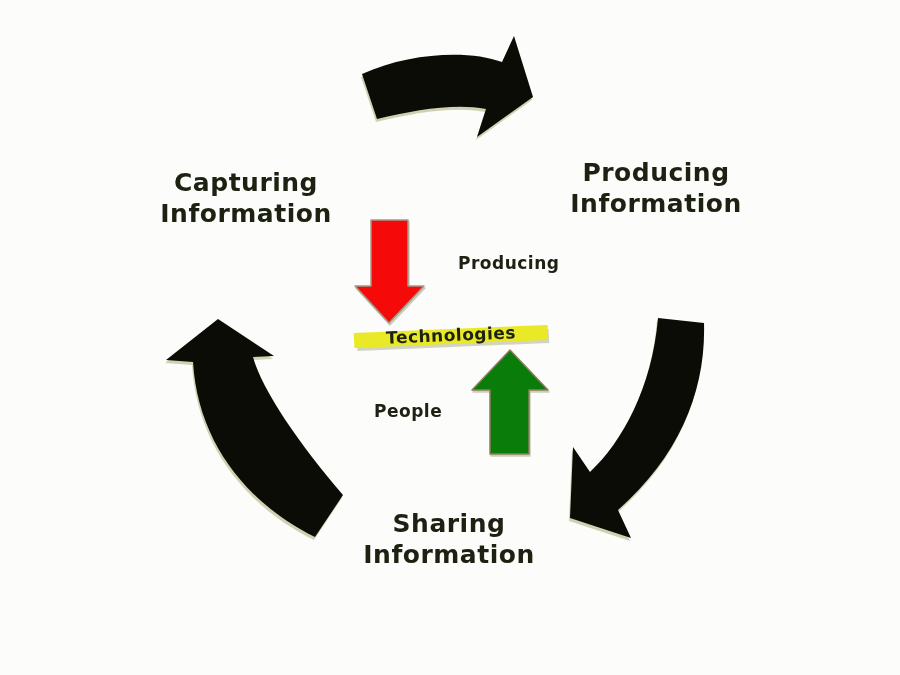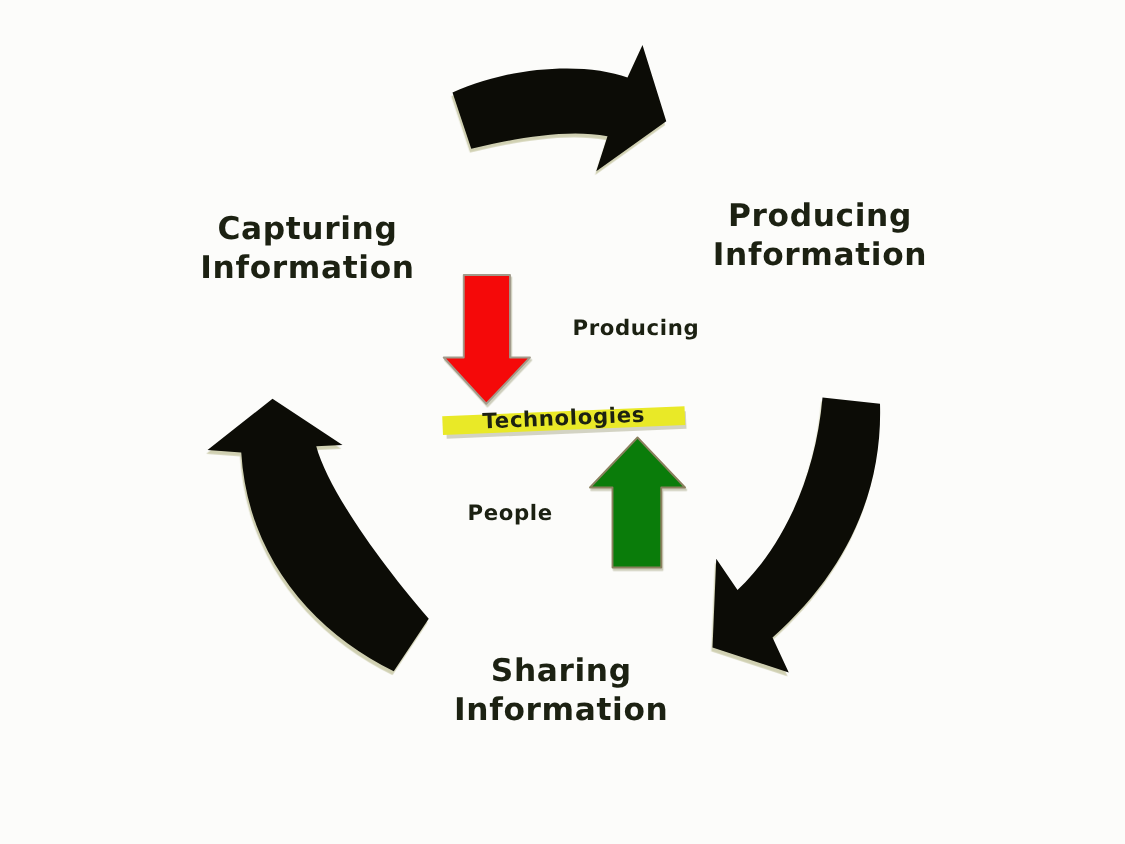--- a/index.html
+++ b/index.html
@@ -106,21 +106,21 @@
 
       <path class="vert-arrow" stroke="#8a805e" stroke-width="1.5" stroke-linejoin="round" d="M 510 350 L 548 390 L 529 390 L 529 454 L 490 454 L 490 390 L 472 390 Z" fill="#0a7c0a"></path>
     </svg>
 
     <div class="label big" style="left:96px; top:167px;">Capturing
 Information</div>
 
     <div class="label big" style="left:506px; top:157px;">Producing
 Information</div>
 
-    <div class="label big" style="left:299px; top:521px;">Sharing
+    <div class="label big" style="left:299px; top:508px;">Sharing
 Information</div>
 
     <div class="label small" style="left:458px; top:253px;">Producing</div>
 
     <div class="highlight-text">Technologies</div>
 
     <div class="label small" style="left:374px; top:401px;">People</div>
 
   </div>
 </div>

